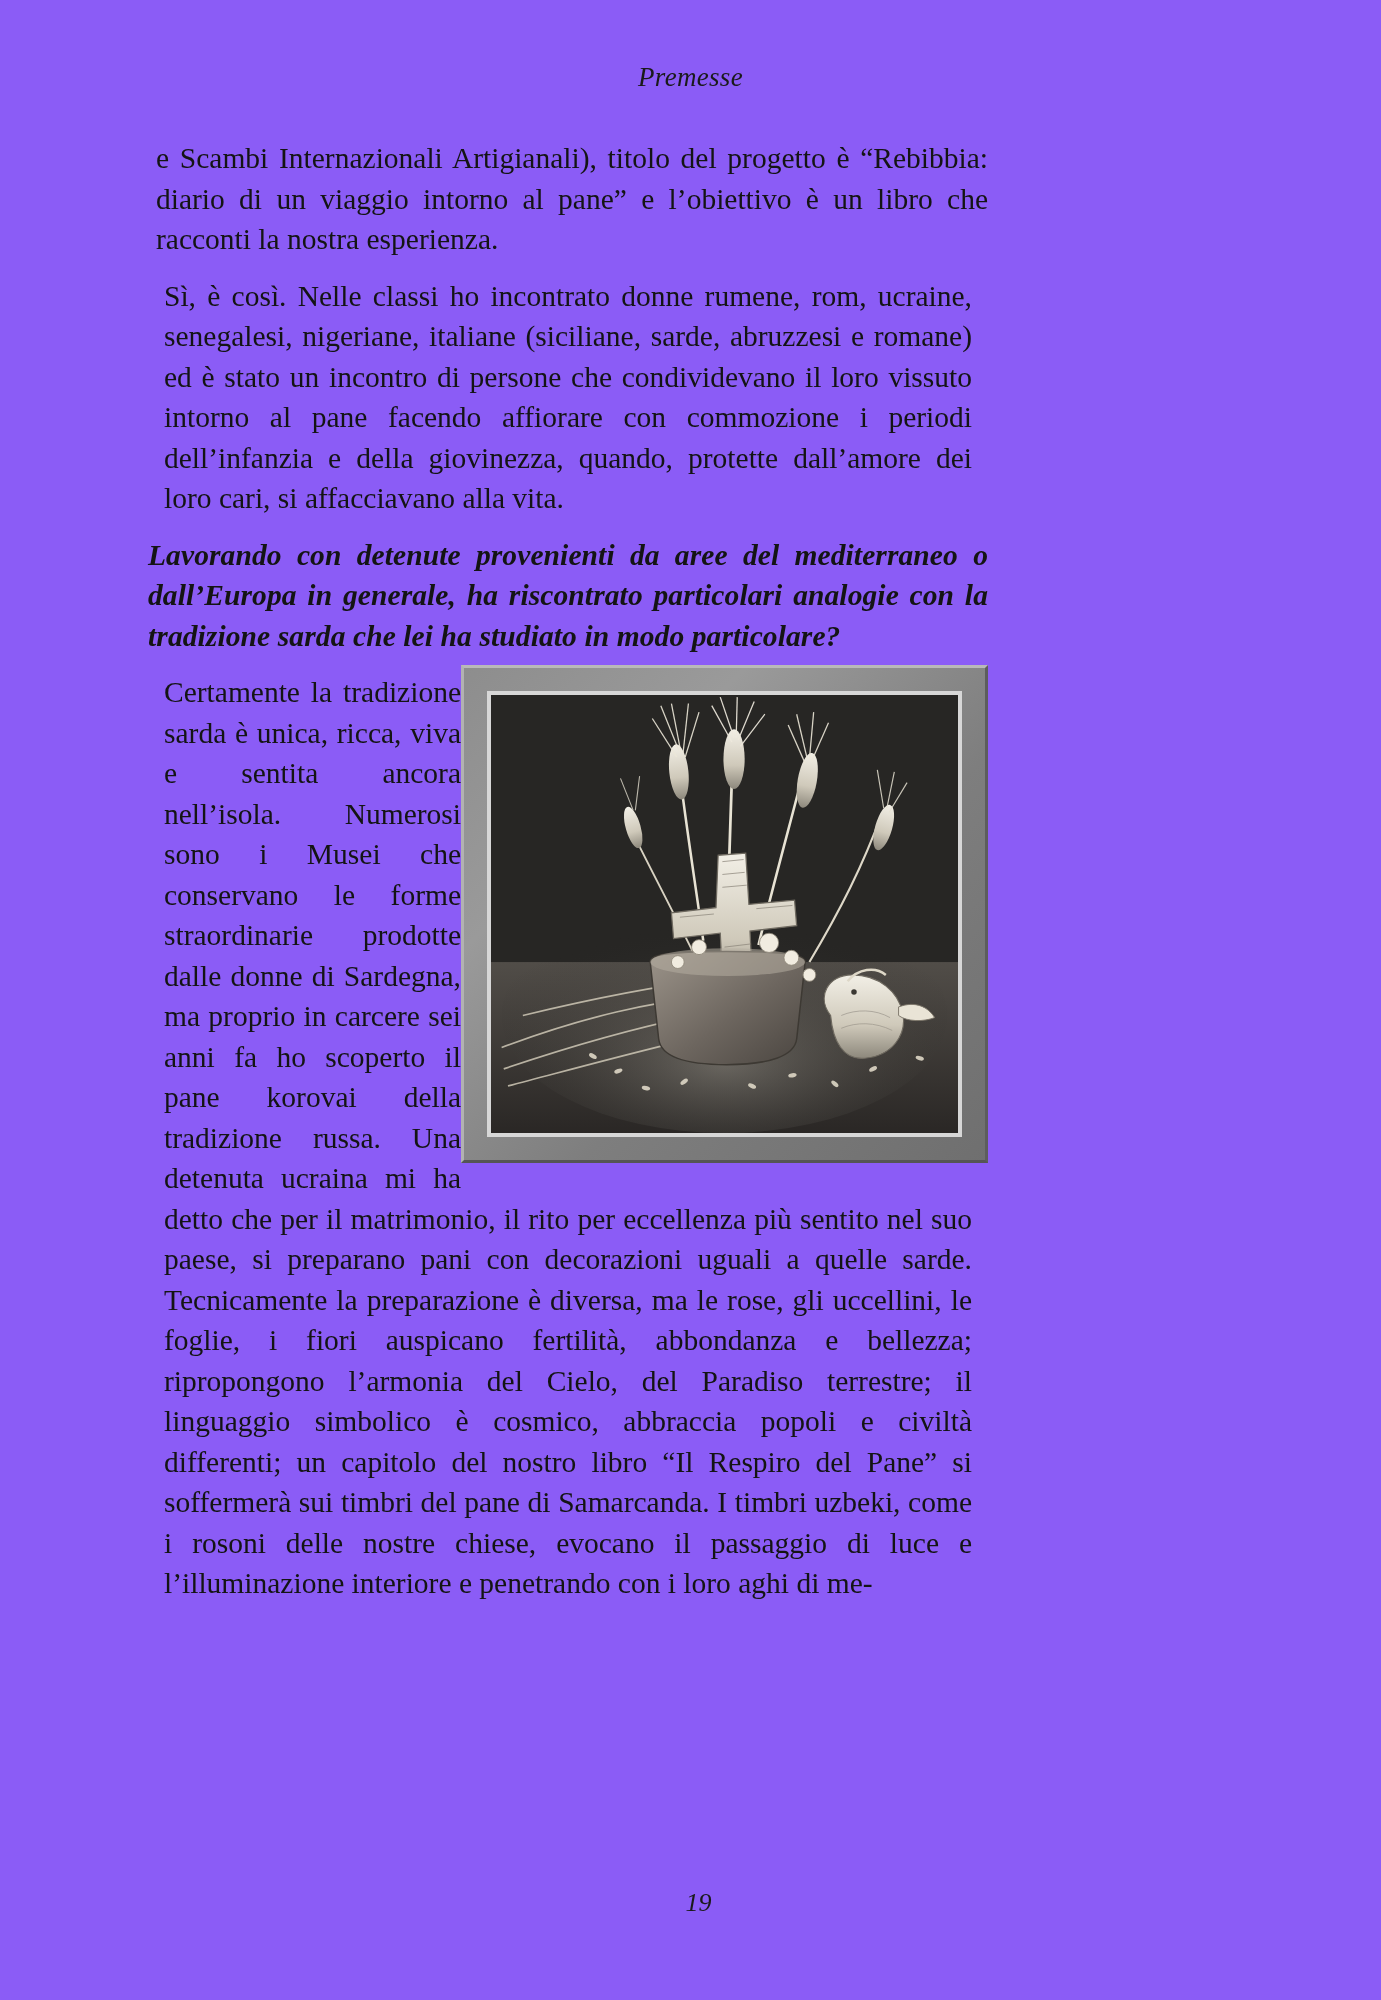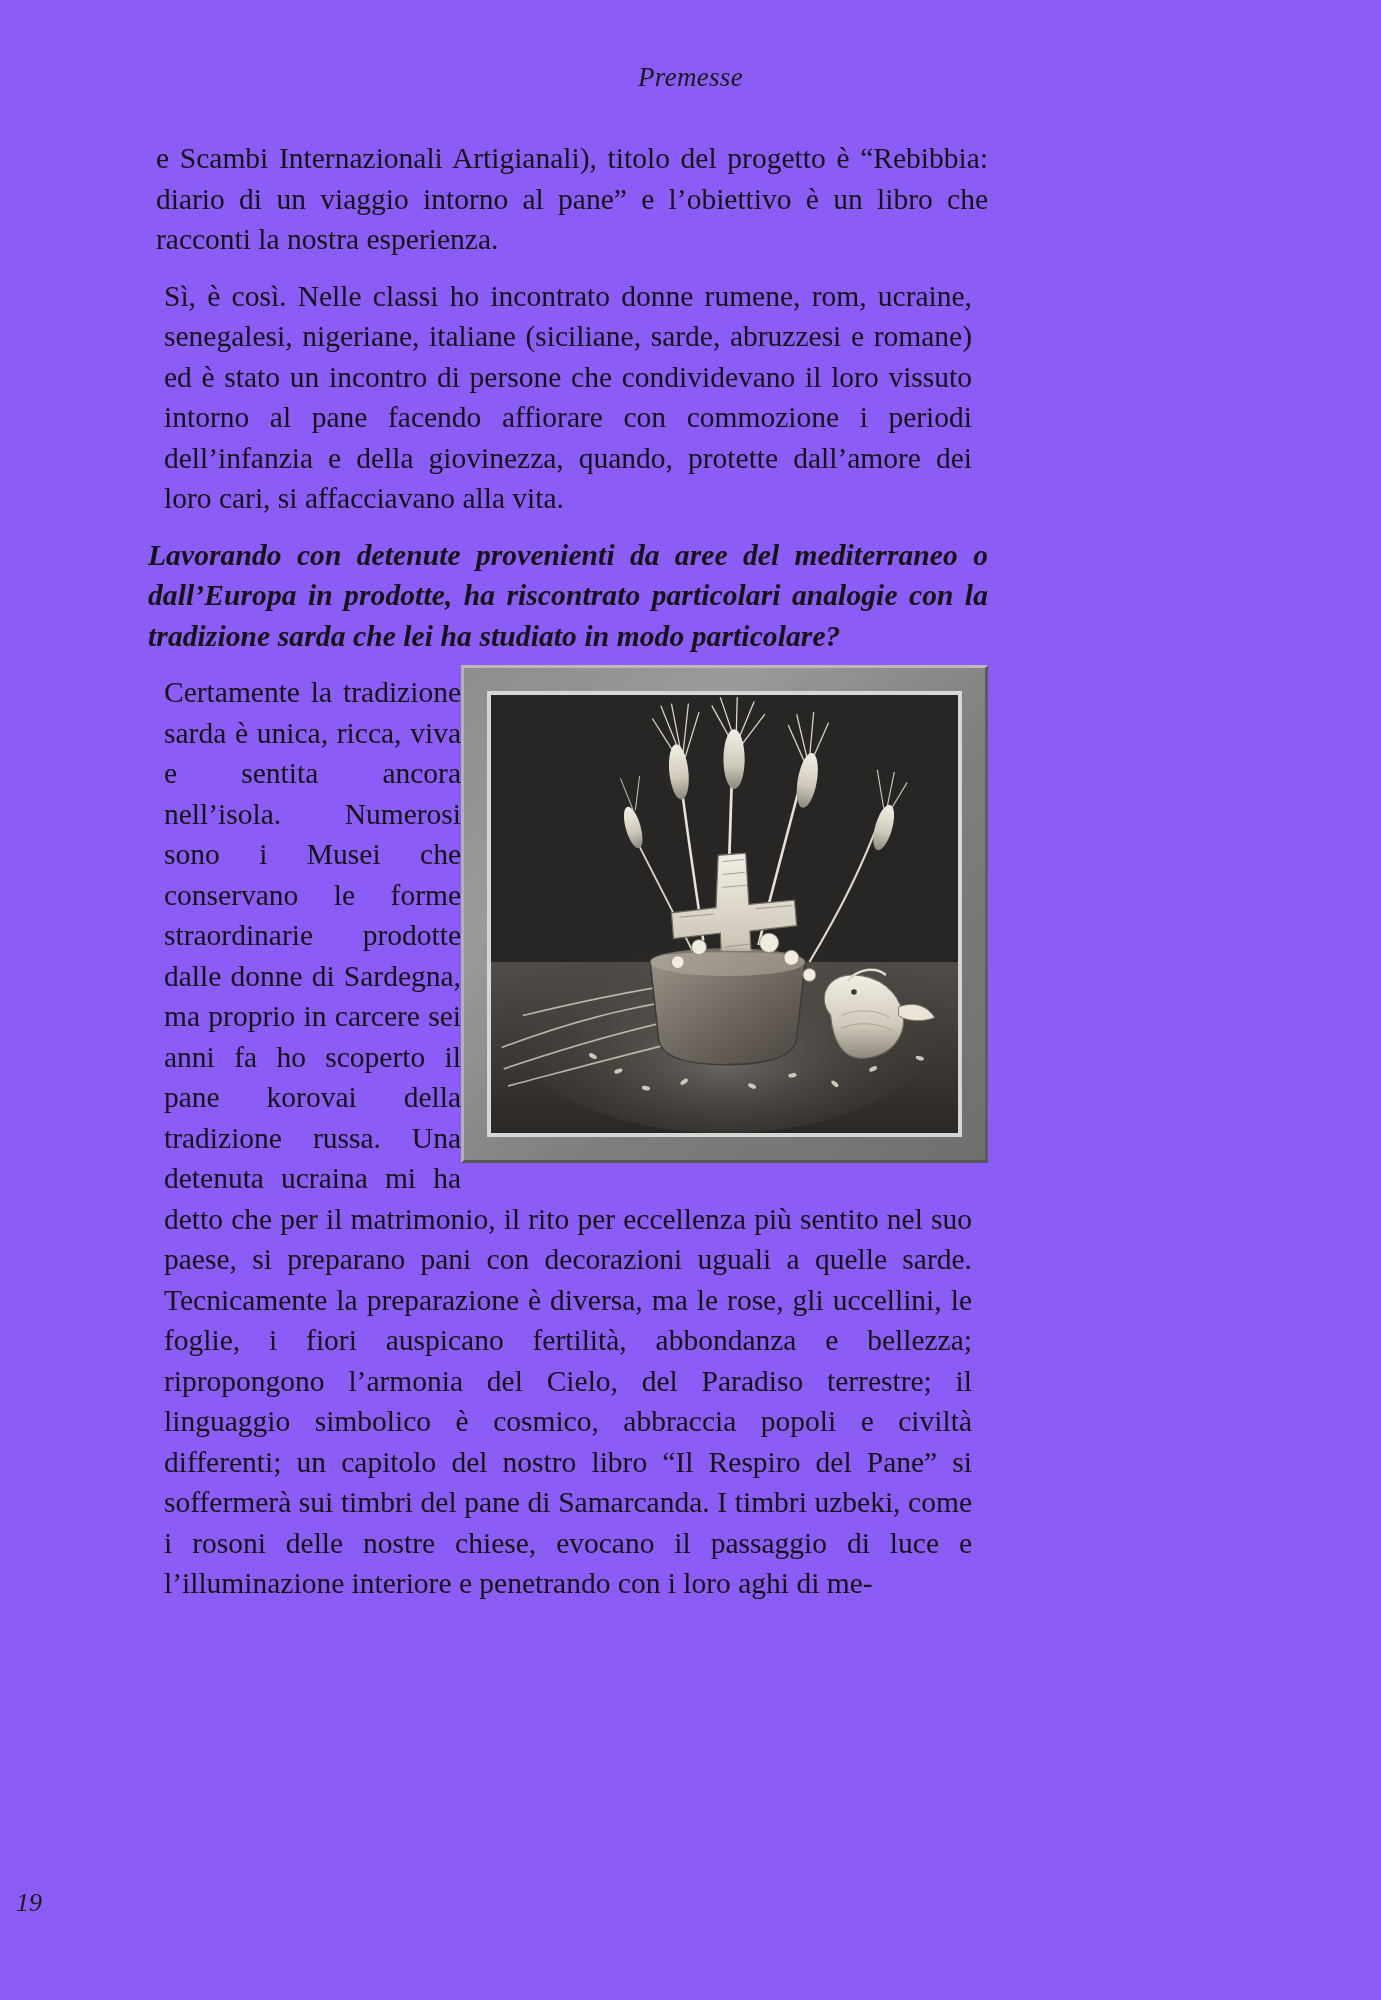--- a/index.html
+++ b/index.html
@@ -124,42 +124,42 @@
     height: 100%;
     display: block;
   }
 
   
   .folio {
     position: absolute;
     bottom: 82px;
     left: 0;
     right: 0;
-    text-align: left;
+    text-align: center;
     font-style: italic;
     font-size: 26px;
     color: #1a1a1a;
     padding-left: 16px;
   }
 </style>
 </head>
 <body>
 
 <div class="page">
 
   <div class="running-head">Premesse</div>
 
   <div class="content">
 
     <p class="para">e Scambi Internazionali Artigianali), titolo del progetto è “Rebibbia: diario di un viaggio intorno al pane” e l’obiettivo è un libro che racconti la nostra esperienza.</p>
 
 
     <p class="para answer">Sì, è così. Nelle classi ho incontrato donne rumene, rom, ucraine, senegalesi, nigeriane, italiane (siciliane, sarde, abruzzesi e romane) ed è stato un incontro di persone che condividevano il loro vissuto intorno al pane facendo affiorare con commozione i periodi dell’infanzia e della giovinezza, quando, protette dall’amore dei loro cari, si affacciavano alla vita.</p>
 
-    <p class="question spaced-before">Lavorando con detenute provenienti da aree del mediterraneo o dall’Europa in prodotte, ha riscontrato particolari analogie con la tradizione sarda che lei ha studiato in modo particolare?</p>
+    <p class="question spaced-before">Lavorando con detenute provenienti da aree del mediterraneo o dall’Europa in generale, ha riscontrato particolari analogie con la tradizione sarda che lei ha studiato in modo particolare?</p>
 
     <div class="photo-float">
       <div class="photo-frame">
         <div class="photo-inner-border">
           <div class="photo-image">
             <svg class="photo-svg" viewBox="0 0 440 410" preserveAspectRatio="none">
               <defs>
                 <linearGradient id="breadG" x1="0" y1="0" x2="0" y2="1">
                   <stop offset="0%" stop-color="#f2efe6"></stop>
                   <stop offset="60%" stop-color="#cfc9ba"></stop>

